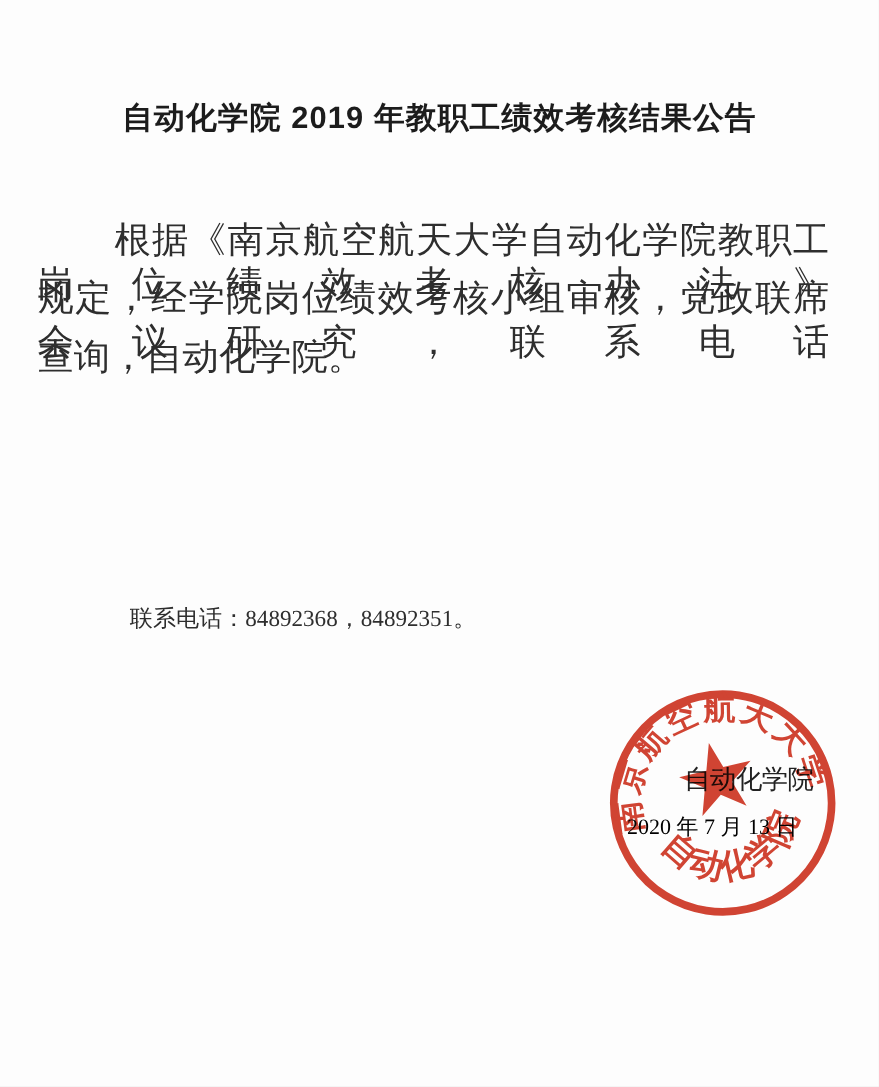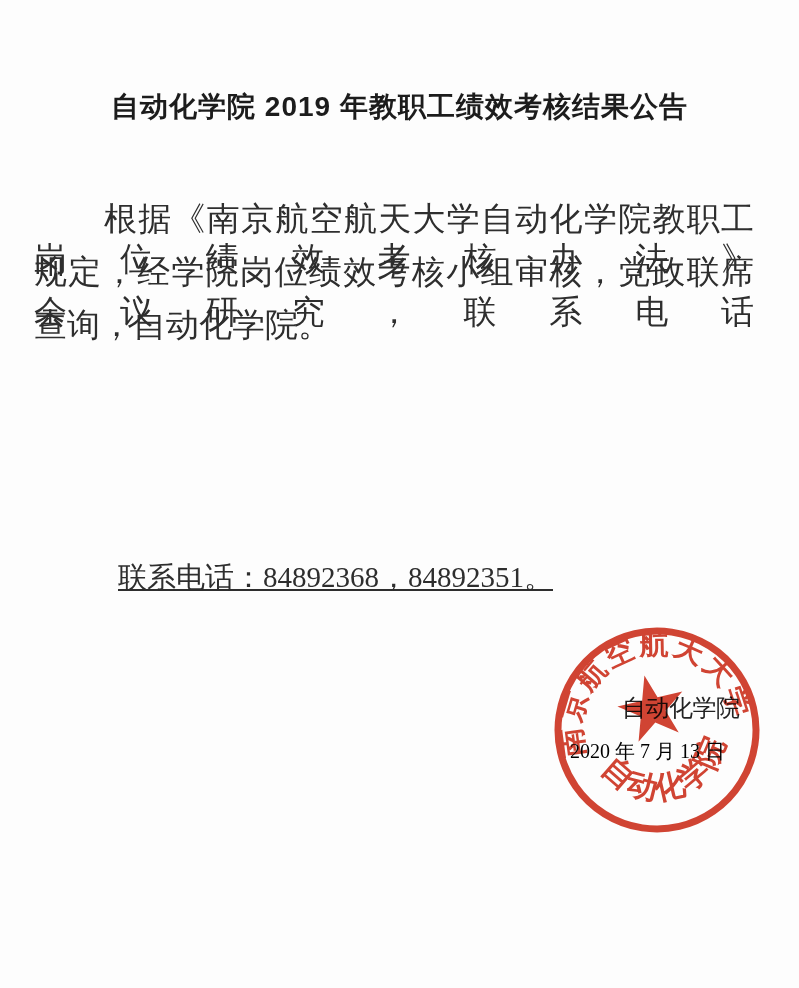--- a/index.html
+++ b/index.html
@@ -45,26 +45,25 @@
   .line.jl {
     white-space: normal;
     text-align: justify;
     text-align-last: justify;
   }
   .line.indent {
     text-indent: 70px;
   }
   .contact {
     position: absolute;
-    top: 559px;
+    top: 544px;
     left: 34px;
-    font-size: 29px;
+    font-size: 21px;
     line-height: 36px;
     text-indent: 84px;
-    text-decoration: underline;
   }
   .sig-name {
     position: absolute;
     top: 692px;
     left: 622px;
     font-size: 24px;
     letter-spacing: -0.5px;
     color: #222;
   }
   .sig-date {

